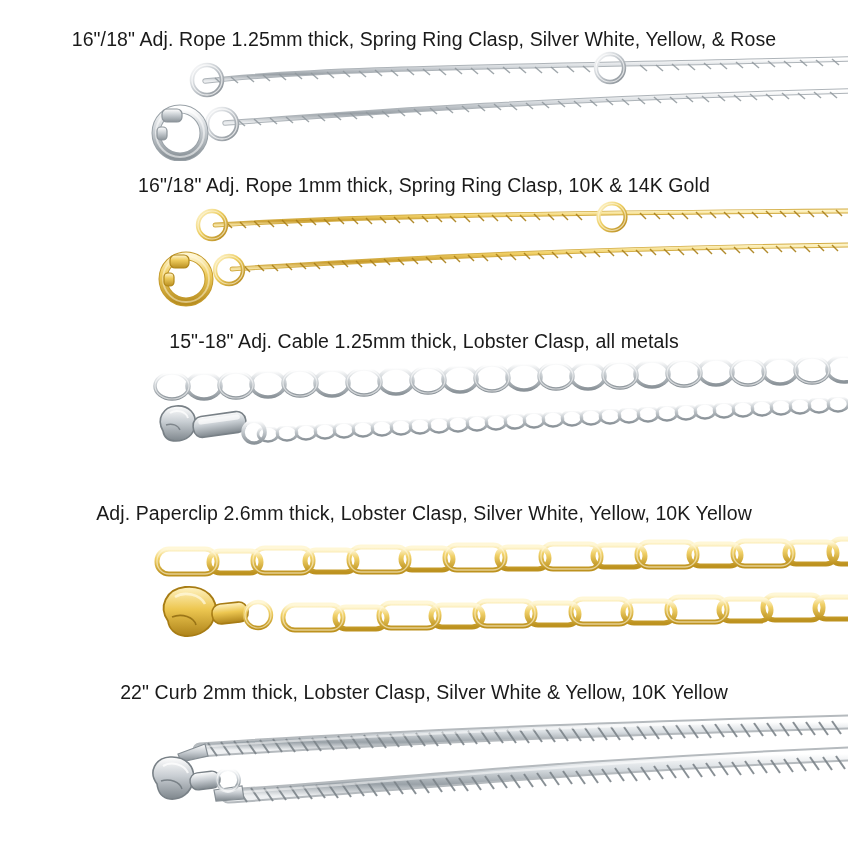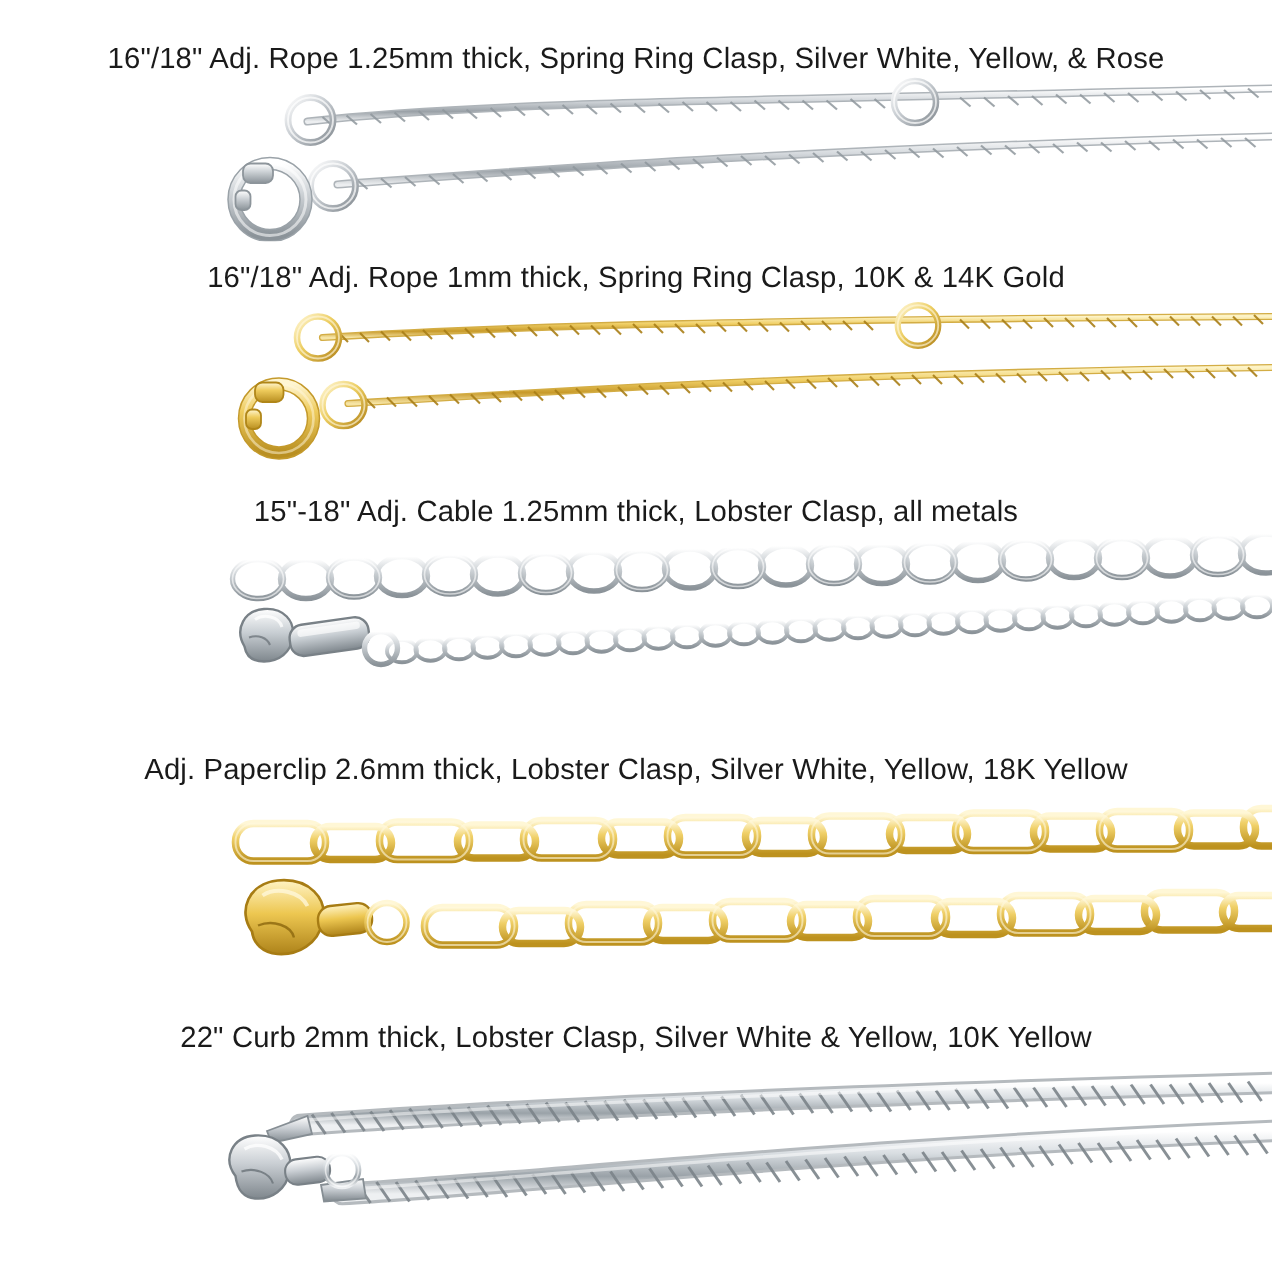--- a/index.html
+++ b/index.html
@@ -428,21 +428,21 @@
           <rect x="193" y="61" width="53" height="21" rx="9" fill="url(#cabBody)" stroke="#798187" stroke-width="1.6" transform="rotate(-8 219 71)"></rect>
           <rect x="198" y="64" width="42" height="5" rx="2.5" fill="#ffffff" opacity="0.65" transform="rotate(-8 219 66)"></rect>
           <circle cx="254" cy="79" r="11" fill="none" stroke="url(#cabRing)" stroke-width="3.6"></circle>
           <path d="M166,72 C 172,70 178,72 180,77" fill="none" stroke="#6f777d" stroke-width="1.4" opacity="0.8"></path>
         </g>
       </svg>
     </div>
   </div>
 
   <div class="chain-block" id="block-3">
-    <div class="chain-caption cap-3">Adj. Paperclip 2.6mm thick, Lobster Clasp, Silver White, Yellow, 18K Yellow</div>
+    <div class="chain-caption cap-3">Adj. Paperclip 2.6mm thick, Lobster Clasp, Silver White, Yellow, 10K Yellow</div>
     <div class="chain-art">
       <svg class="chain-svg" width="848" height="130" viewBox="0 0 848 130">
         <defs>
           <linearGradient id="pcLink" x1="0" y1="0" x2="0" y2="1">
             <stop offset="0%" stop-color="#fff7d6"></stop>
             <stop offset="38%" stop-color="#f0d068"></stop>
             <stop offset="100%" stop-color="#bd921f"></stop>
           </linearGradient>
           <linearGradient id="pcBody" x1="0" y1="0" x2="0" y2="1">
             <stop offset="0%" stop-color="#fff3c4"></stop>

